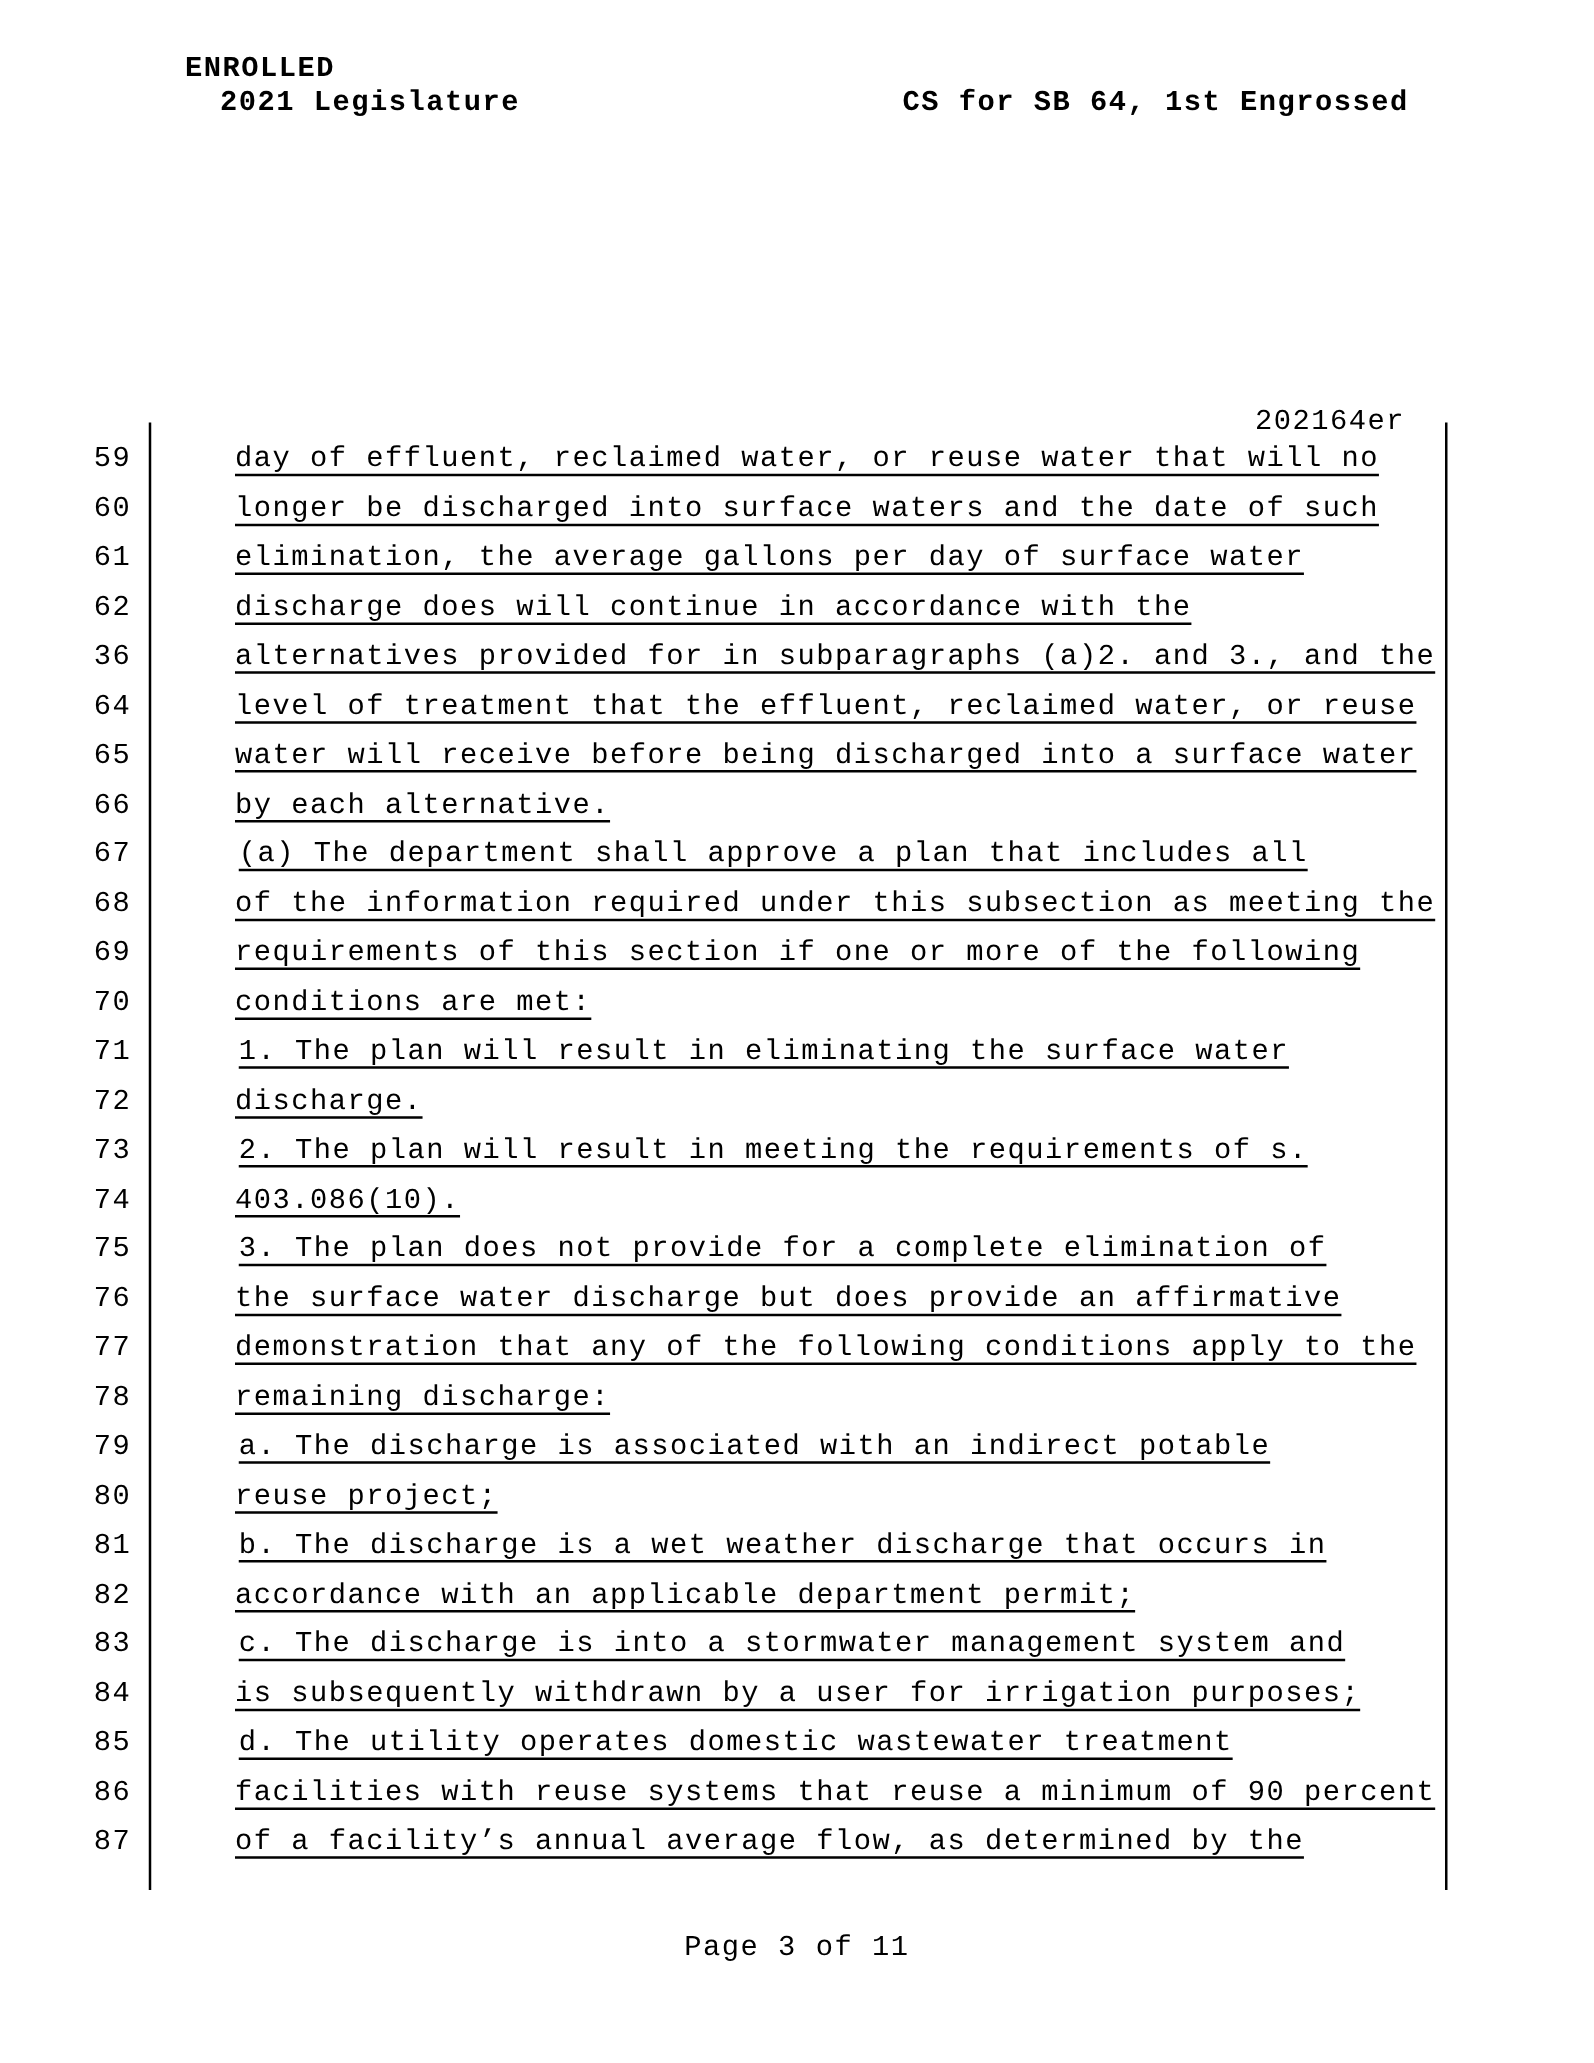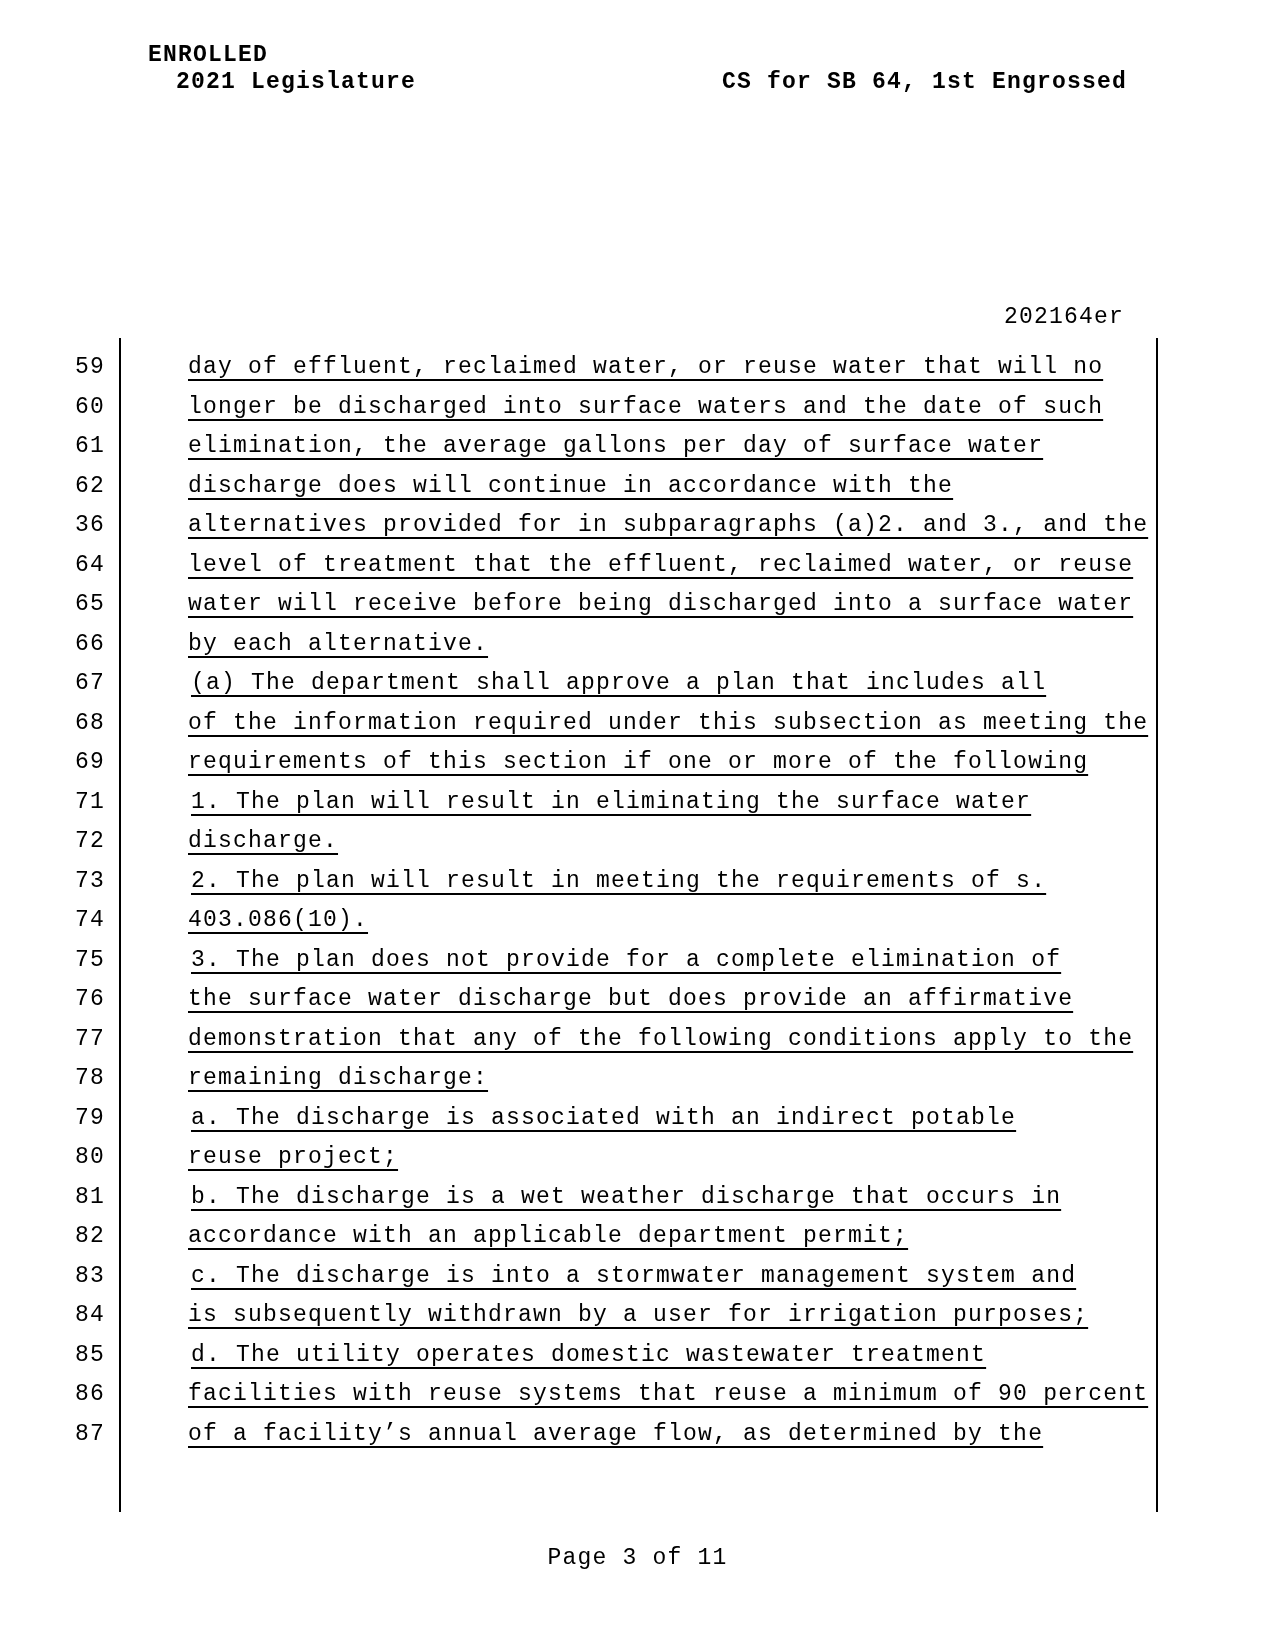--- a/index.html
+++ b/index.html
@@ -29,21 +29,21 @@
   }
   .hdr-bill {
     position: absolute;
     right: 148px;
     top: 69px;
     font-weight: bold;
   }
   .doc-number {
     position: absolute;
     right: 151px;
-    top: 304px;
+    top: 324px;
     margin-left: 25px;
   }
   .rule {
     position: absolute;
     width: 2px;
     height: 1174px;
     top: 338px;
     background: #000000;
   }
   .rule-left  { left: 119px; }
@@ -117,20 +117,21 @@
       <div class="line"><span class="num">60</span><span class="txt u">longer be discharged into surface waters and the date of such</span></div>
       <div class="line"><span class="num">61</span><span class="txt u">elimination, the average gallons per day of surface water</span></div>
       <div class="line"><span class="num">62</span><span class="txt u">discharge does will continue in accordance with the</span></div>
       <div class="line"><span class="num">36</span><span class="txt u">alternatives provided for in subparagraphs (a)2. and 3., and the</span></div>
       <div class="line"><span class="num">64</span><span class="txt u">level of treatment that the effluent, reclaimed water, or reuse</span></div>
       <div class="line"><span class="num">65</span><span class="txt u">water will receive before being discharged into a surface water</span></div>
       <div class="line"><span class="num">66</span><span class="txt u">by each alternative.</span></div>
       <div class="line"><span class="num">67</span><span class="txt u ind">(a) The department shall approve a plan that includes all</span></div>
       <div class="line"><span class="num">68</span><span class="txt u">of the information required under this subsection as meeting the</span></div>
       <div class="line"><span class="num">69</span><span class="txt u">requirements of this section if one or more of the following</span></div>
+      <div class="line"><span class="num">70</span><span class="txt u">conditions are met:</span></div>
       <div class="line"><span class="num">71</span><span class="txt u ind">1. The plan will result in eliminating the surface water</span></div>
       <div class="line"><span class="num">72</span><span class="txt u">discharge.</span></div>
       <div class="line"><span class="num">73</span><span class="txt u ind">2. The plan will result in meeting the requirements of s.</span></div>
       <div class="line"><span class="num">74</span><span class="txt u">403.086(10).</span></div>
       <div class="line"><span class="num">75</span><span class="txt u ind">3. The plan does not provide for a complete elimination of</span></div>
       <div class="line"><span class="num">76</span><span class="txt u">the surface water discharge but does provide an affirmative</span></div>
       <div class="line"><span class="num">77</span><span class="txt u">demonstration that any of the following conditions apply to the</span></div>
       <div class="line"><span class="num">78</span><span class="txt u">remaining discharge:</span></div>
       <div class="line"><span class="num">79</span><span class="txt u ind">a. The discharge is associated with an indirect potable</span></div>
       <div class="line"><span class="num">80</span><span class="txt u">reuse project;</span></div>

